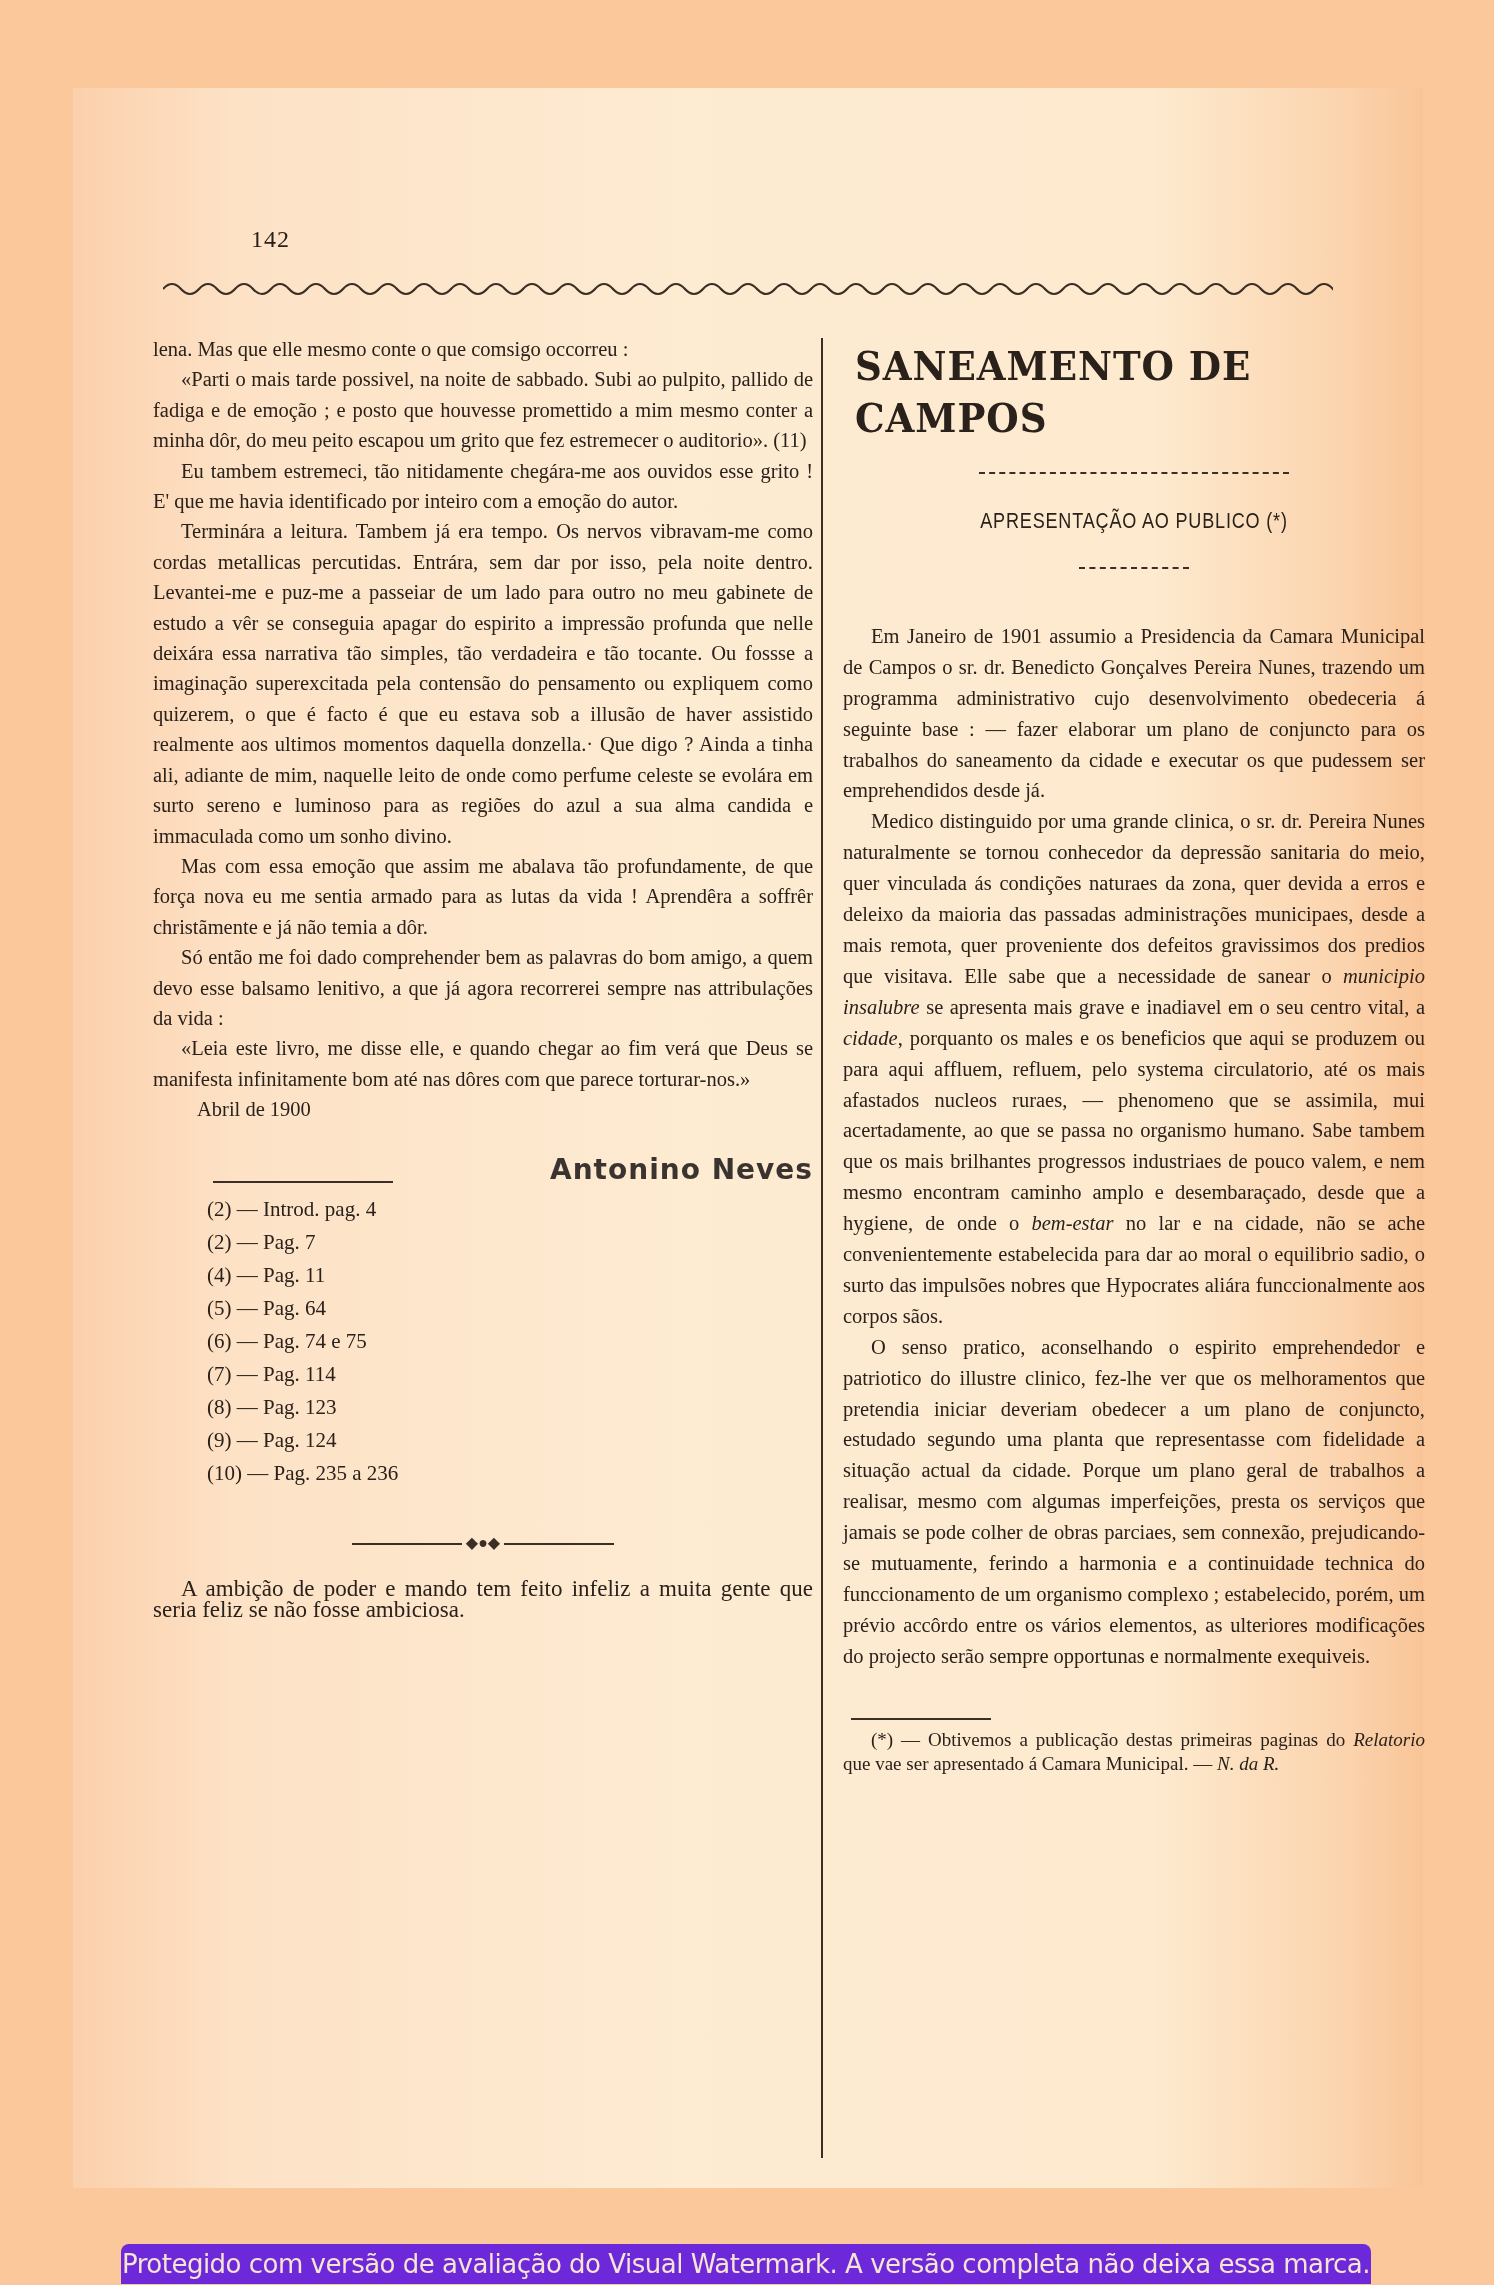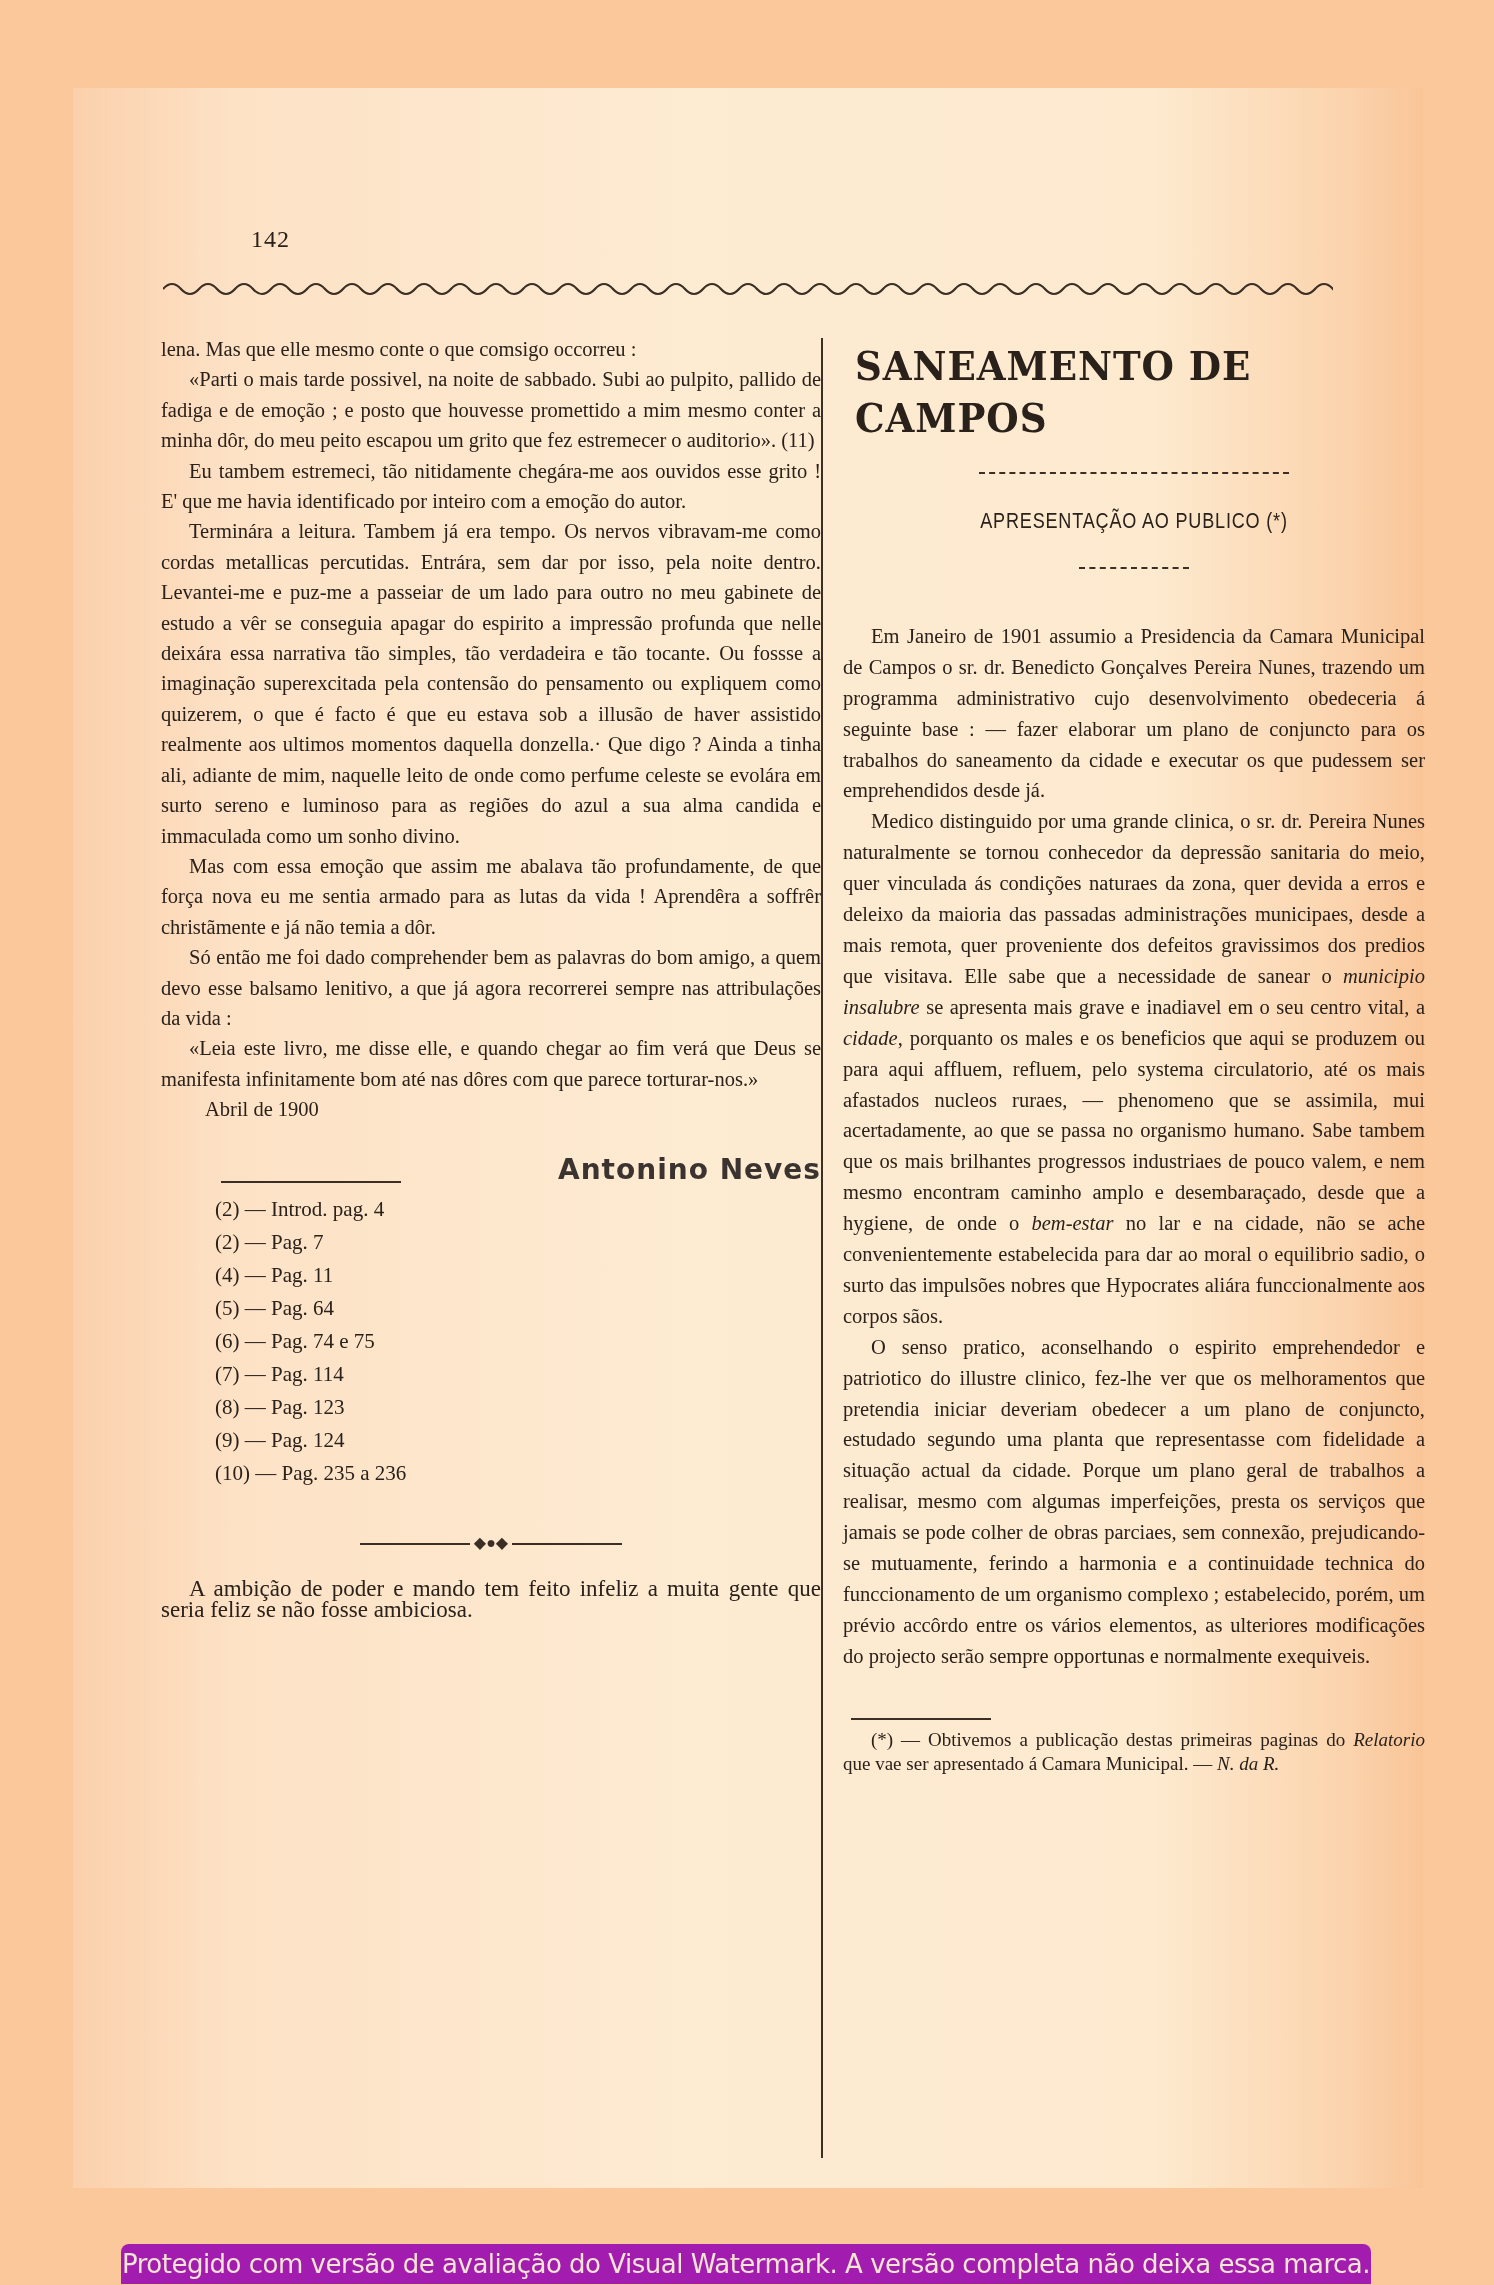--- a/index.html
+++ b/index.html
@@ -25,21 +25,21 @@
       font-size: 24px; letter-spacing: 1px;
     }
     .journal-title {
       position: absolute; left: 0; width: 100%; top: 0;
       text-align: center; font-size: 30px; letter-spacing: 3px;
     }
     .wave-rule {
       position: absolute; left: 90px; top: 190px; width: 1170px; height: 22px;
     }
     .col-left {
-      position: absolute; left: 88px; top: 246px; width: 660px;
+      position: absolute; left: 80px; top: 246px; width: 660px;
       font-size: 20.5px; line-height: 30.4px; text-align: justify;
     }
     .col-rule {
       position: absolute; left: 748px; top: 250px; width: 2px; height: 1820px;
       background: #3a2e25;
     }
     .col-right {
       position: absolute; left: 770px; top: 246px; width: 582px;
       font-size: 20.5px; line-height: 30.9px; text-align: justify;
     }
@@ -70,21 +70,21 @@
     .notes { margin-left: 54px; font-size: 21px; line-height: 33px; text-align: left; }
     .ornament {
       text-align: center; margin: 38px 0 20px; font-size: 16px; color: #3a2e25;
     }
     .ornament .line { display: inline-block; width: 110px; height: 0; border-top: 2px solid #3a2e25; vertical-align: middle; }
     .epigram { font-size: 23px; line-height: 21px; }
     .fn-rule { width: 140px; height: 0; border-top: 2px solid #3a2e25; margin: 46px 0 8px 8px; }
     .footnote { font-size: 19px; line-height: 24px; }
     .watermark-bar {
       position: absolute; left: 121px; top: 2244px; width: 1250px; height: 40px;
-      background: #a21caf; border-radius: 8px 8px 0 0;
+      background: #6d28d9; border-radius: 8px 8px 0 0;
       color: #f4e4d2; font-family: "DejaVu Sans", sans-serif; font-size: 26px;
       line-height: 40px; text-align: center; white-space: nowrap; overflow: hidden;
       letter-spacing: -0.5px;
     }
     i { font-style: italic; }
   </style>
 </head>
 <body>
 
 <div class="page">

